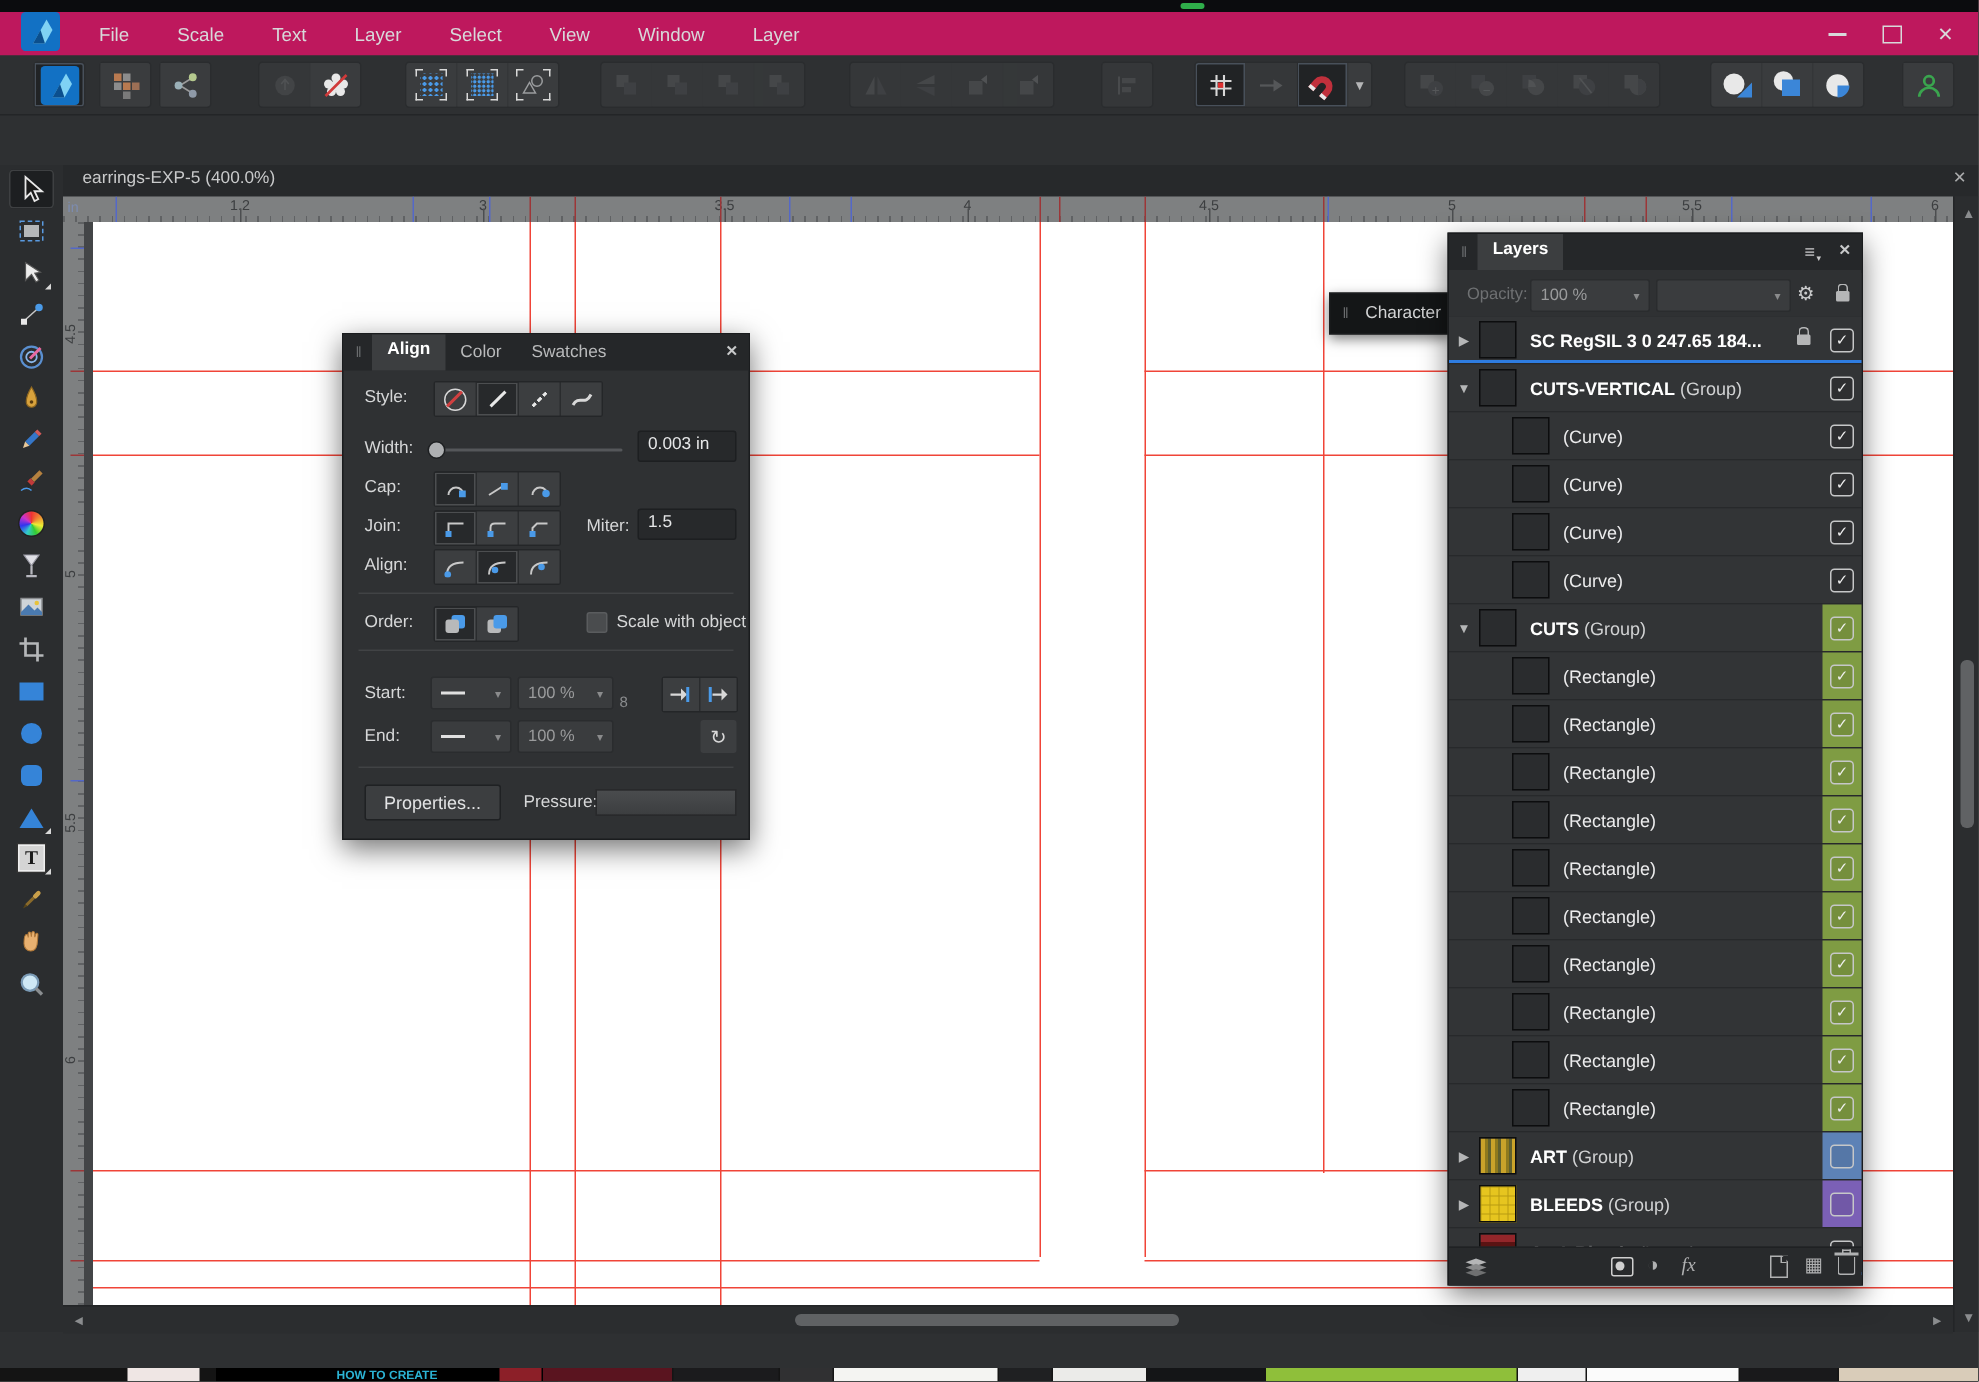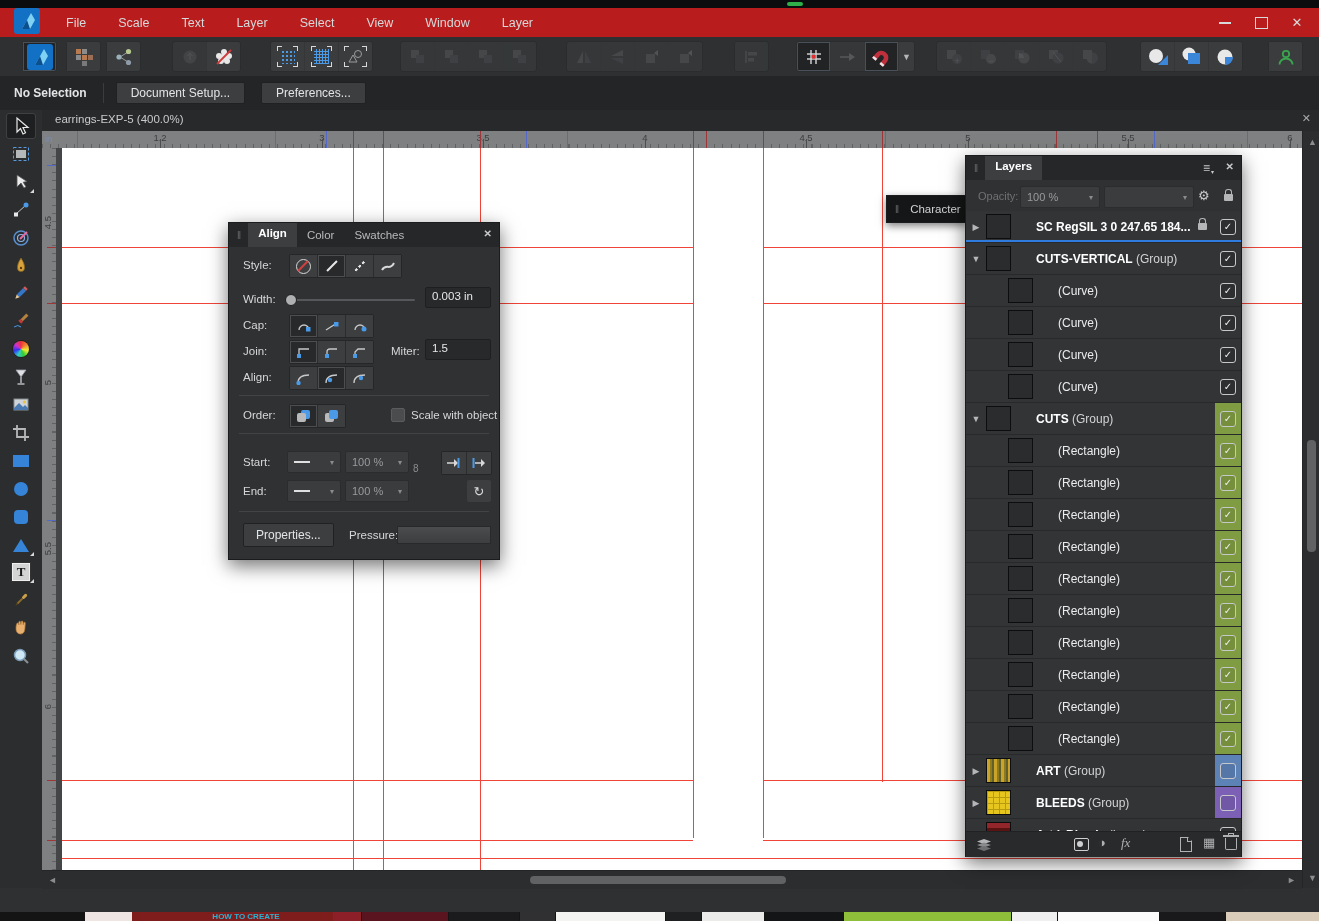--- a/index.html
+++ b/index.html
@@ -2,21 +2,21 @@
 <html><head>
 <meta charset="utf-8">
 <style>
   html,body{margin:0;padding:0;background:#111;}
   #app{position:relative;width:1319px;height:921px;background:#2e3032;overflow:hidden;
        font-family:"Liberation Sans",sans-serif;color:#d6d7d8;font-size:12px;
        -webkit-font-smoothing:antialiased;}
   .abs{position:absolute;}
   
   #topstrip{left:0;top:0;width:1319px;height:8px;background:#0b0c0e;z-index:60;}
-  #titlebar{left:0;top:0;width:1319px;height:37px;background:#b91c1c;}
+  #titlebar{left:0;top:0;width:1319px;height:37px;background:#be185d;}
   #appicon{left:14px;top:8px;width:26px;height:26px;}
   #menus{left:50px;top:8px;height:29px;display:flex;align-items:center;}
   .menu-item{padding:0 16px;color:#d8d9da;font-size:12.5px;cursor:default;}
   #winctl{right:8px;top:8px;display:flex;align-items:center;height:29px;gap:8px;}
   .wbtn{width:28px;height:24px;display:flex;align-items:center;justify-content:center;color:#d8d9da;font-size:13px;}
   .wmax{width:11px;height:10px;border:1.5px solid #d8d9da;display:inline-block;}
   .wmin{width:12px;height:2px;background:#d8d9da;display:inline-block;}
   
   #toolbar{left:0;top:37px;width:1319px;height:39px;background:#2e3032;border-bottom:1px solid #232527;}
   .tb-group{position:absolute;top:4px;display:flex;gap:1px;background:#343638;border:1px solid #2a2c2e;border-radius:3px;}
@@ -131,21 +131,21 @@
   .padlock{display:inline-block;width:9px;height:7px;background:#b5b6b7;border-radius:1px;position:relative;}
   .padlock:before{content:"";position:absolute;left:1px;top:-5px;width:5px;height:5px;border:1.5px solid #b5b6b7;border-bottom:none;border-radius:3px 3px 0 0;}
   #lrows{position:absolute;left:0;top:55px;width:100%;}
   .lrow{position:relative;width:100%;height:31px;background:#323436;border-bottom:1px solid #27292b;display:flex;align-items:center;}
   .lrow.blue-underline{box-shadow:inset 0 -2px 0 #2e7ce0;}
   .exp{width:20px;text-align:center;color:#b5b6b7;font-size:9px;flex:none;}
   .thumb{width:23px;height:23px;background:#2a2c2e;border:1px solid #0c0d0e;flex:none;}
   .thumb.t-art{background:repeating-linear-gradient(90deg,#caa32a 0 3px,#8f7a1e 3px 5px,#60602e 5px 7px);}
   .thumb.t-yellow{background:#e6c51f;background-image:linear-gradient(#b89a10 1px,transparent 1px),linear-gradient(90deg,#b89a10 1px,transparent 1px);background-size:6px 6px;}
   .thumb.t-stripes{background:linear-gradient(180deg,#93262a 0 22%,#5a1313 22% 38%,#2c2f24 38% 52%,#4b7d2e 52% 76%,#2d4d22 76% 100%);}
-  .lname{margin-left:25px;font-size:12px;color:#ececed;white-space:nowrap;overflow:hidden;flex:1;}
+  .lname{margin-left:9px;font-size:12px;color:#ececed;white-space:nowrap;overflow:hidden;flex:1;}
   .lname b{color:#ffffff;}
   .lname .suffix{font-weight:normal;color:#d2d3d4;}
   .rowlock{margin-right:8px;flex:none;}
   .tagcell{width:26px;height:31px;flex:none;display:flex;align-items:center;justify-content:center;}
   .cbx{width:14px;height:14px;border:1.5px solid #c6c7c8;border-radius:3px;color:#f0f0f0;font-size:10px;
        display:flex;align-items:center;justify-content:center;background:rgba(0,0,0,.08);}
   #lfooter{position:absolute;left:0;top:675px;width:100%;height:25px;background:#282a2c;border-top:1px solid #1f2123;}
   .fico{position:absolute;top:4px;color:#b0b1b2;}
   .maskic{width:13px;height:11px;border:1.5px solid #cfcfcf;border-radius:2px;position:relative;}
   .maskic:after{content:"";position:absolute;left:2px;top:1.5px;width:6px;height:6px;border-radius:50%;background:#cfcfcf;}
@@ -485,26 +485,20 @@
           <span style="display: flex;">
             <svg width="22" height="22">
               <circle cx="11" cy="8" r="3.2" fill="none" stroke="#3aa54e" stroke-width="1.8"></circle>
               <path d="M4.5 18.5 a6.5 6 0 0 1 13 0" fill="none" stroke="#3aa54e" stroke-width="1.8"></path>
             </svg>
           </span>
         </span>
       </div>
     </div>
 
-  <div class="abs" id="contextbar">
-    <span id="ctx-status">No Selection</span>
-    <span class="ctx-sep"></span>
-    <button class="ctx-btn">Document Setup...</button>
-    <button class="ctx-btn">Preferences...</button>
-  </div>
 
   <div class="abs" id="tabbar">
     <span id="doc-tab">earrings-EXP-5 (400.0%)</span>
     <span id="tab-close">✕</span>
   </div>
 
   <div class="abs" id="toolcol">
       <div class="tool sel" style="top: 3px;">
         <span style="display: flex;">
           <svg width="20" height="20">
@@ -1118,21 +1112,21 @@
         </span>
       <span class="fico" style="left:237px;top:3px;font-size:13px">▦</span>
       <span class="fico" style="left:259px;top:3px">
           <i class="trashic" style="display:block"></i>
         </span>
     </div>
   </div>
 
   <div class="abs" id="taskstrip">
       <div class="tsblock" style="left: 85px; width: 48px; background: rgb(239, 230, 228);"></div>
-      <div class="tsblock" style="left: 132px; width: 228px; background: #7f1d1d; color: rgb(43, 179, 212);">HOW TO CREATE</div>
+      <div class="tsblock" style="left: 144px; width: 228px; background: #000000; color: rgb(43, 179, 212);">HOW TO CREATE</div>
       <div class="tsblock" style="left: 333px; width: 28px; background: rgb(140, 31, 40);"></div>
       <div class="tsblock" style="left: 362px; width: 86px; background: rgb(90, 20, 31);"></div>
       <div class="tsblock" style="left: 449px; width: 70px; background: rgb(27, 27, 29);"></div>
       <div class="tsblock" style="left: 520px; width: 35px; background: rgb(48, 48, 50);"></div>
       <div class="tsblock" style="left: 556px; width: 109px; background: rgb(244, 244, 242);"></div>
       <div class="tsblock" style="left: 666px; width: 35px; background: rgb(31, 32, 34);"></div>
       <div class="tsblock" style="left: 702px; width: 62px; background: rgb(235, 235, 233);"></div>
       <div class="tsblock" style="left: 765px; width: 78px; background: rgb(20, 21, 23);"></div>
       <div class="tsblock" style="left: 844px; width: 167px; background: rgb(143, 191, 58);"></div>
       <div class="tsblock" style="left: 1012px; width: 45px; background: rgb(239, 239, 239);"></div>

